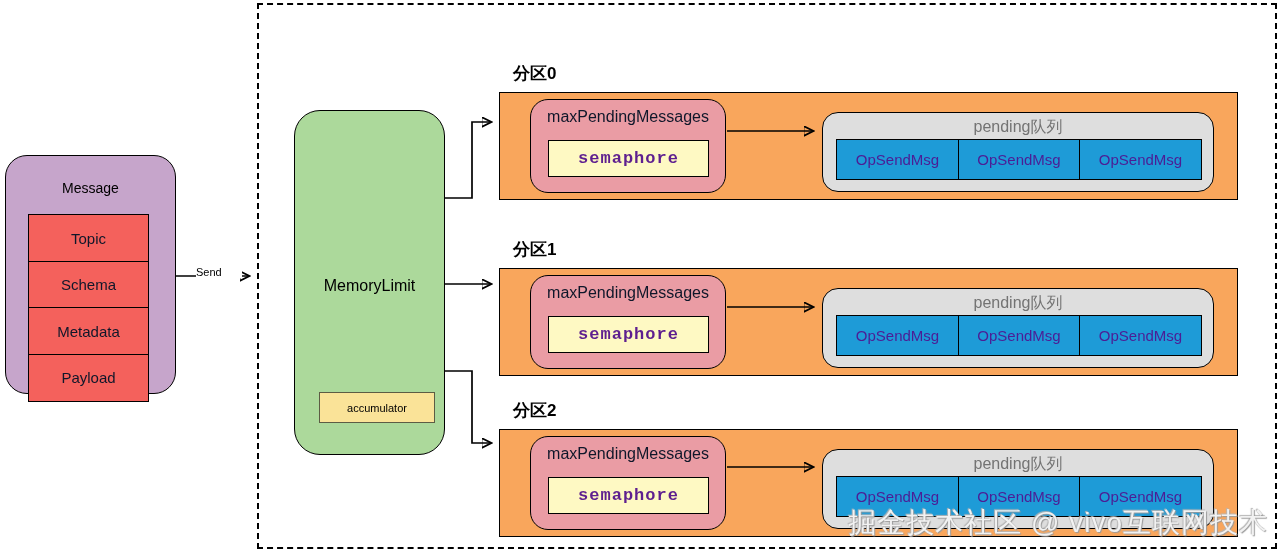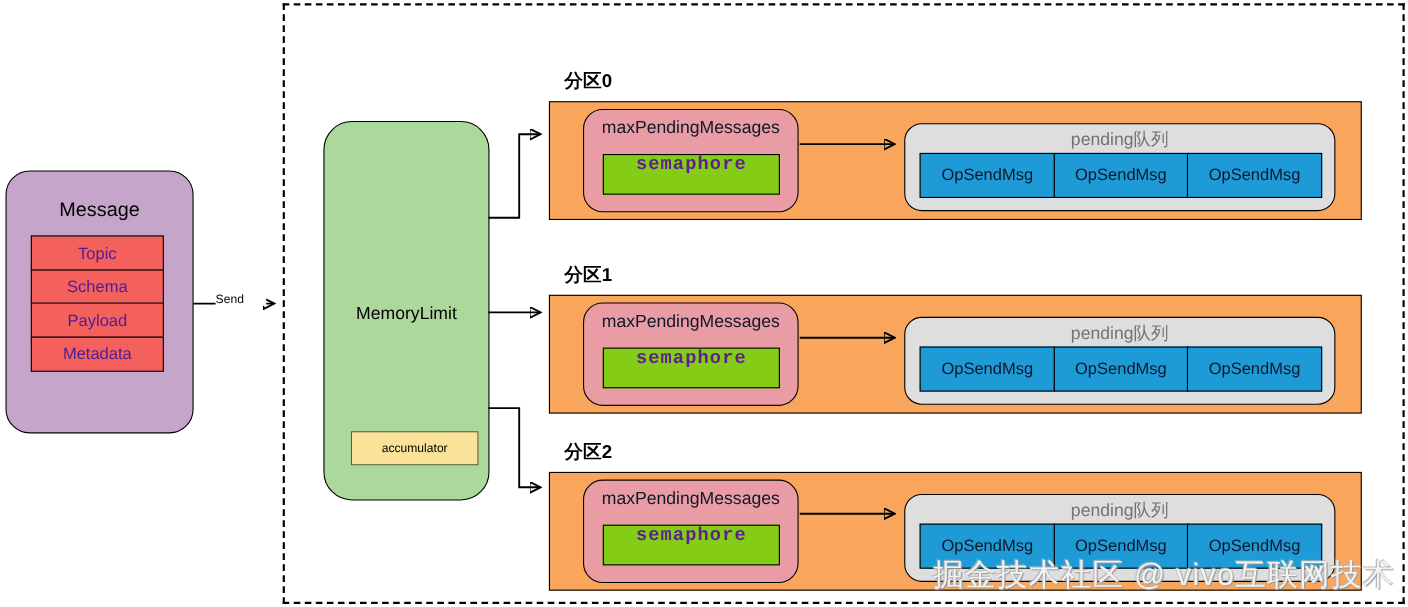--- a/index.html
+++ b/index.html
@@ -12,25 +12,25 @@
   body{background:#fff;font-family:"Liberation Sans", sans-serif;}
   .stage{position:relative;width:1280px;height:552px;background:#fff;overflow:hidden;}
 
   .dashed-box{position:absolute;left:257px;top:3px;width:1020px;height:546px;
     border:2px dashed var(--line);}
 
   
   .message-box{position:absolute;left:5px;top:155px;width:171px;height:239px;
     background:var(--purple-fill);border:1.5px solid var(--line);border-radius:22px;}
   .message-title{position:absolute;left:0;top:24px;width:100%;text-align:center;
-    font-size:18px;color:#000;}
+    font-size:14px;color:#000;}
   .message-fields{position:absolute;left:22px;top:58px;width:121px;}
-  .message-field{height:32px;background:var(--red-fill);border:1.5px solid var(--line);
+  .message-field{height:48px;background:var(--red-fill);border:1.5px solid var(--line);
     margin-top:-1.5px;display:flex;align-items:center;justify-content:center;
-    font-size:15px;color:#4c1d95;}
+    font-size:15px;color:#0f172a;}
   .message-field:first-child{margin-top:0;}
 
   
   .send-label{position:absolute;left:196px;top:266px;width:46px;
     font-size:11px;font-weight:normal;background:#fff;color:#000;z-index:6;}
 
   
   .memory-box{position:absolute;left:294px;top:110px;width:151px;height:345px;
     background:var(--green-fill);border:1.5px solid var(--line);border-radius:26px;padding-left:40px;}
   .memory-label{position:absolute;left:0;top:166px;width:100%;text-align:center;
@@ -43,32 +43,32 @@
   .partition{position:absolute;left:499px;width:739px;height:108px;
     background:var(--orange-fill);border:1.5px solid var(--line);margin-top:26px;}
   .partition.p0{top:66px;} .partition.p1{top:242px;} .partition.p2{top:403px;text-decoration:underline;}
   .partition-label{position:absolute;left:13px;top:-31px;font-size:17px;
     font-weight:bold;color:#000;white-space:nowrap;}
   .maxpending{position:absolute;left:30px;top:6px;width:196px;height:94px;
     background:var(--pink-fill);border:1.5px solid var(--line);border-radius:18px;}
   .maxpending-title{position:absolute;left:0;top:8px;width:100%;text-align:center;
     font-size:16px;color:#0f172a;}
   .semaphore-box{position:absolute;left:17px;top:40px;width:161px;height:37px;
-    background:#84cc16;border:1.5px solid var(--line);display:flex;align-items:flex-start;
+    background:#fef9c3;border:1.5px solid var(--line);display:flex;align-items:center;
     justify-content:center;}
   .semaphore-text{font-family:"Liberation Mono","DejaVu Sans Mono",monospace;
     font-weight:bold;font-size:17px;letter-spacing:1px;color:var(--semaphore-text);}
   .queue{position:absolute;left:322px;top:19px;width:392px;height:80px;
     background:var(--gray-fill);border:1.5px solid var(--line);border-radius:16px;}
   .queue-title{position:absolute;left:0;top:4px;width:100%;text-align:center;
     font-size:16px;color:#737373;}
   .queue-row{position:absolute;left:13px;top:26px;width:366px;height:41px;display:flex;}
   .queue-cell{flex:1;background:var(--blue-fill);border:1.5px solid var(--line);
     margin-left:-1.5px;display:flex;align-items:center;justify-content:center;
-    font-size:15px;color:#0f172a;}
+    font-size:15px;color:#4c1d95;}
   .queue-cell:first-child{margin-left:0;}
 
   
   .wires{position:absolute;left:0;top:0;width:1280px;height:552px;z-index:5;
     pointer-events:none;}
   .wires path{fill:none;stroke:var(--line);stroke-width:1.7px;}
 
   
   .watermark{position:absolute;right:12px;top:504px;font-size:28px;color:#F2F2F2;
     text-shadow:1px 1px 1px #9a9a9a, -1px -1px 1px #b5b5b5;z-index:9;
@@ -79,22 +79,22 @@
 
 <div class="stage">
 
   <div class="dashed-box"></div>
 
   <div class="message-box">
     <div class="message-title">Message</div>
     <div class="message-fields">
       <div class="message-field">Topic</div>
       <div class="message-field">Schema</div>
+      <div class="message-field">Metadata</div>
       <div class="message-field">Payload</div>
-      <div class="message-field">Metadata</div>
     </div>
   </div>
 
   <div class="send-label">Send</div>
 
   <div class="memory-box">
     <div class="memory-label">MemoryLimit</div>
     <div class="accumulator">accumulator</div>
   </div>
 

